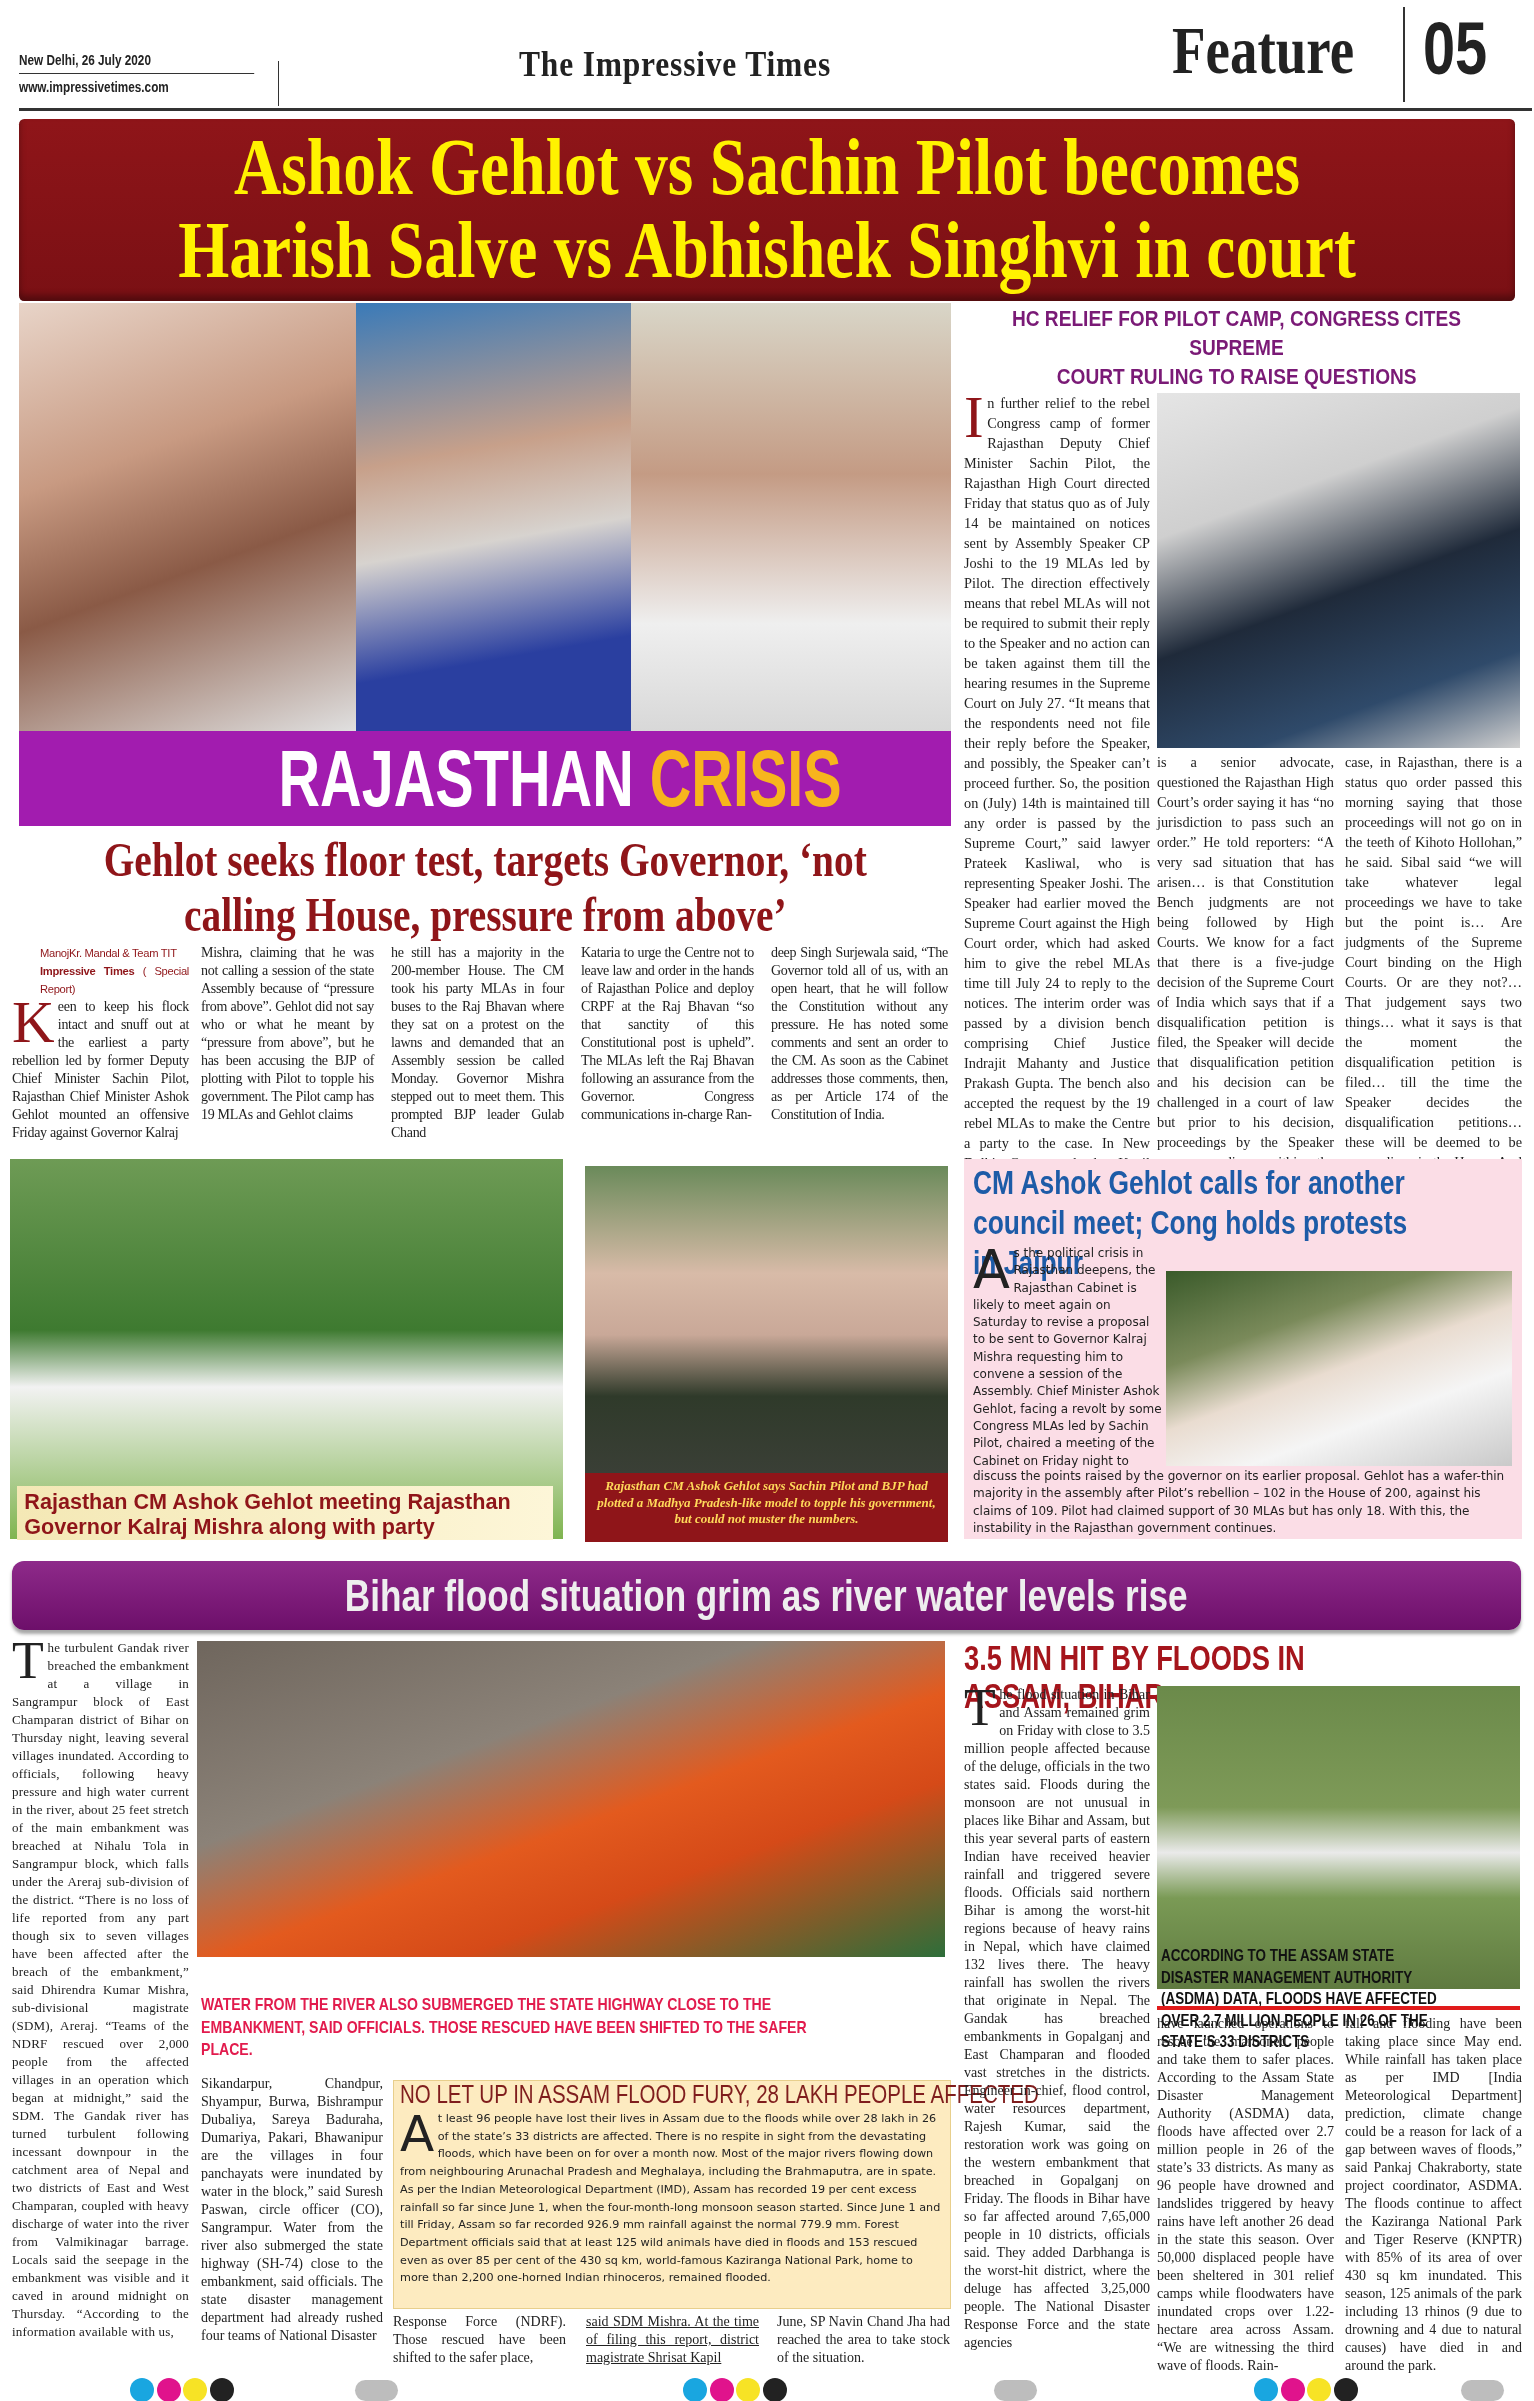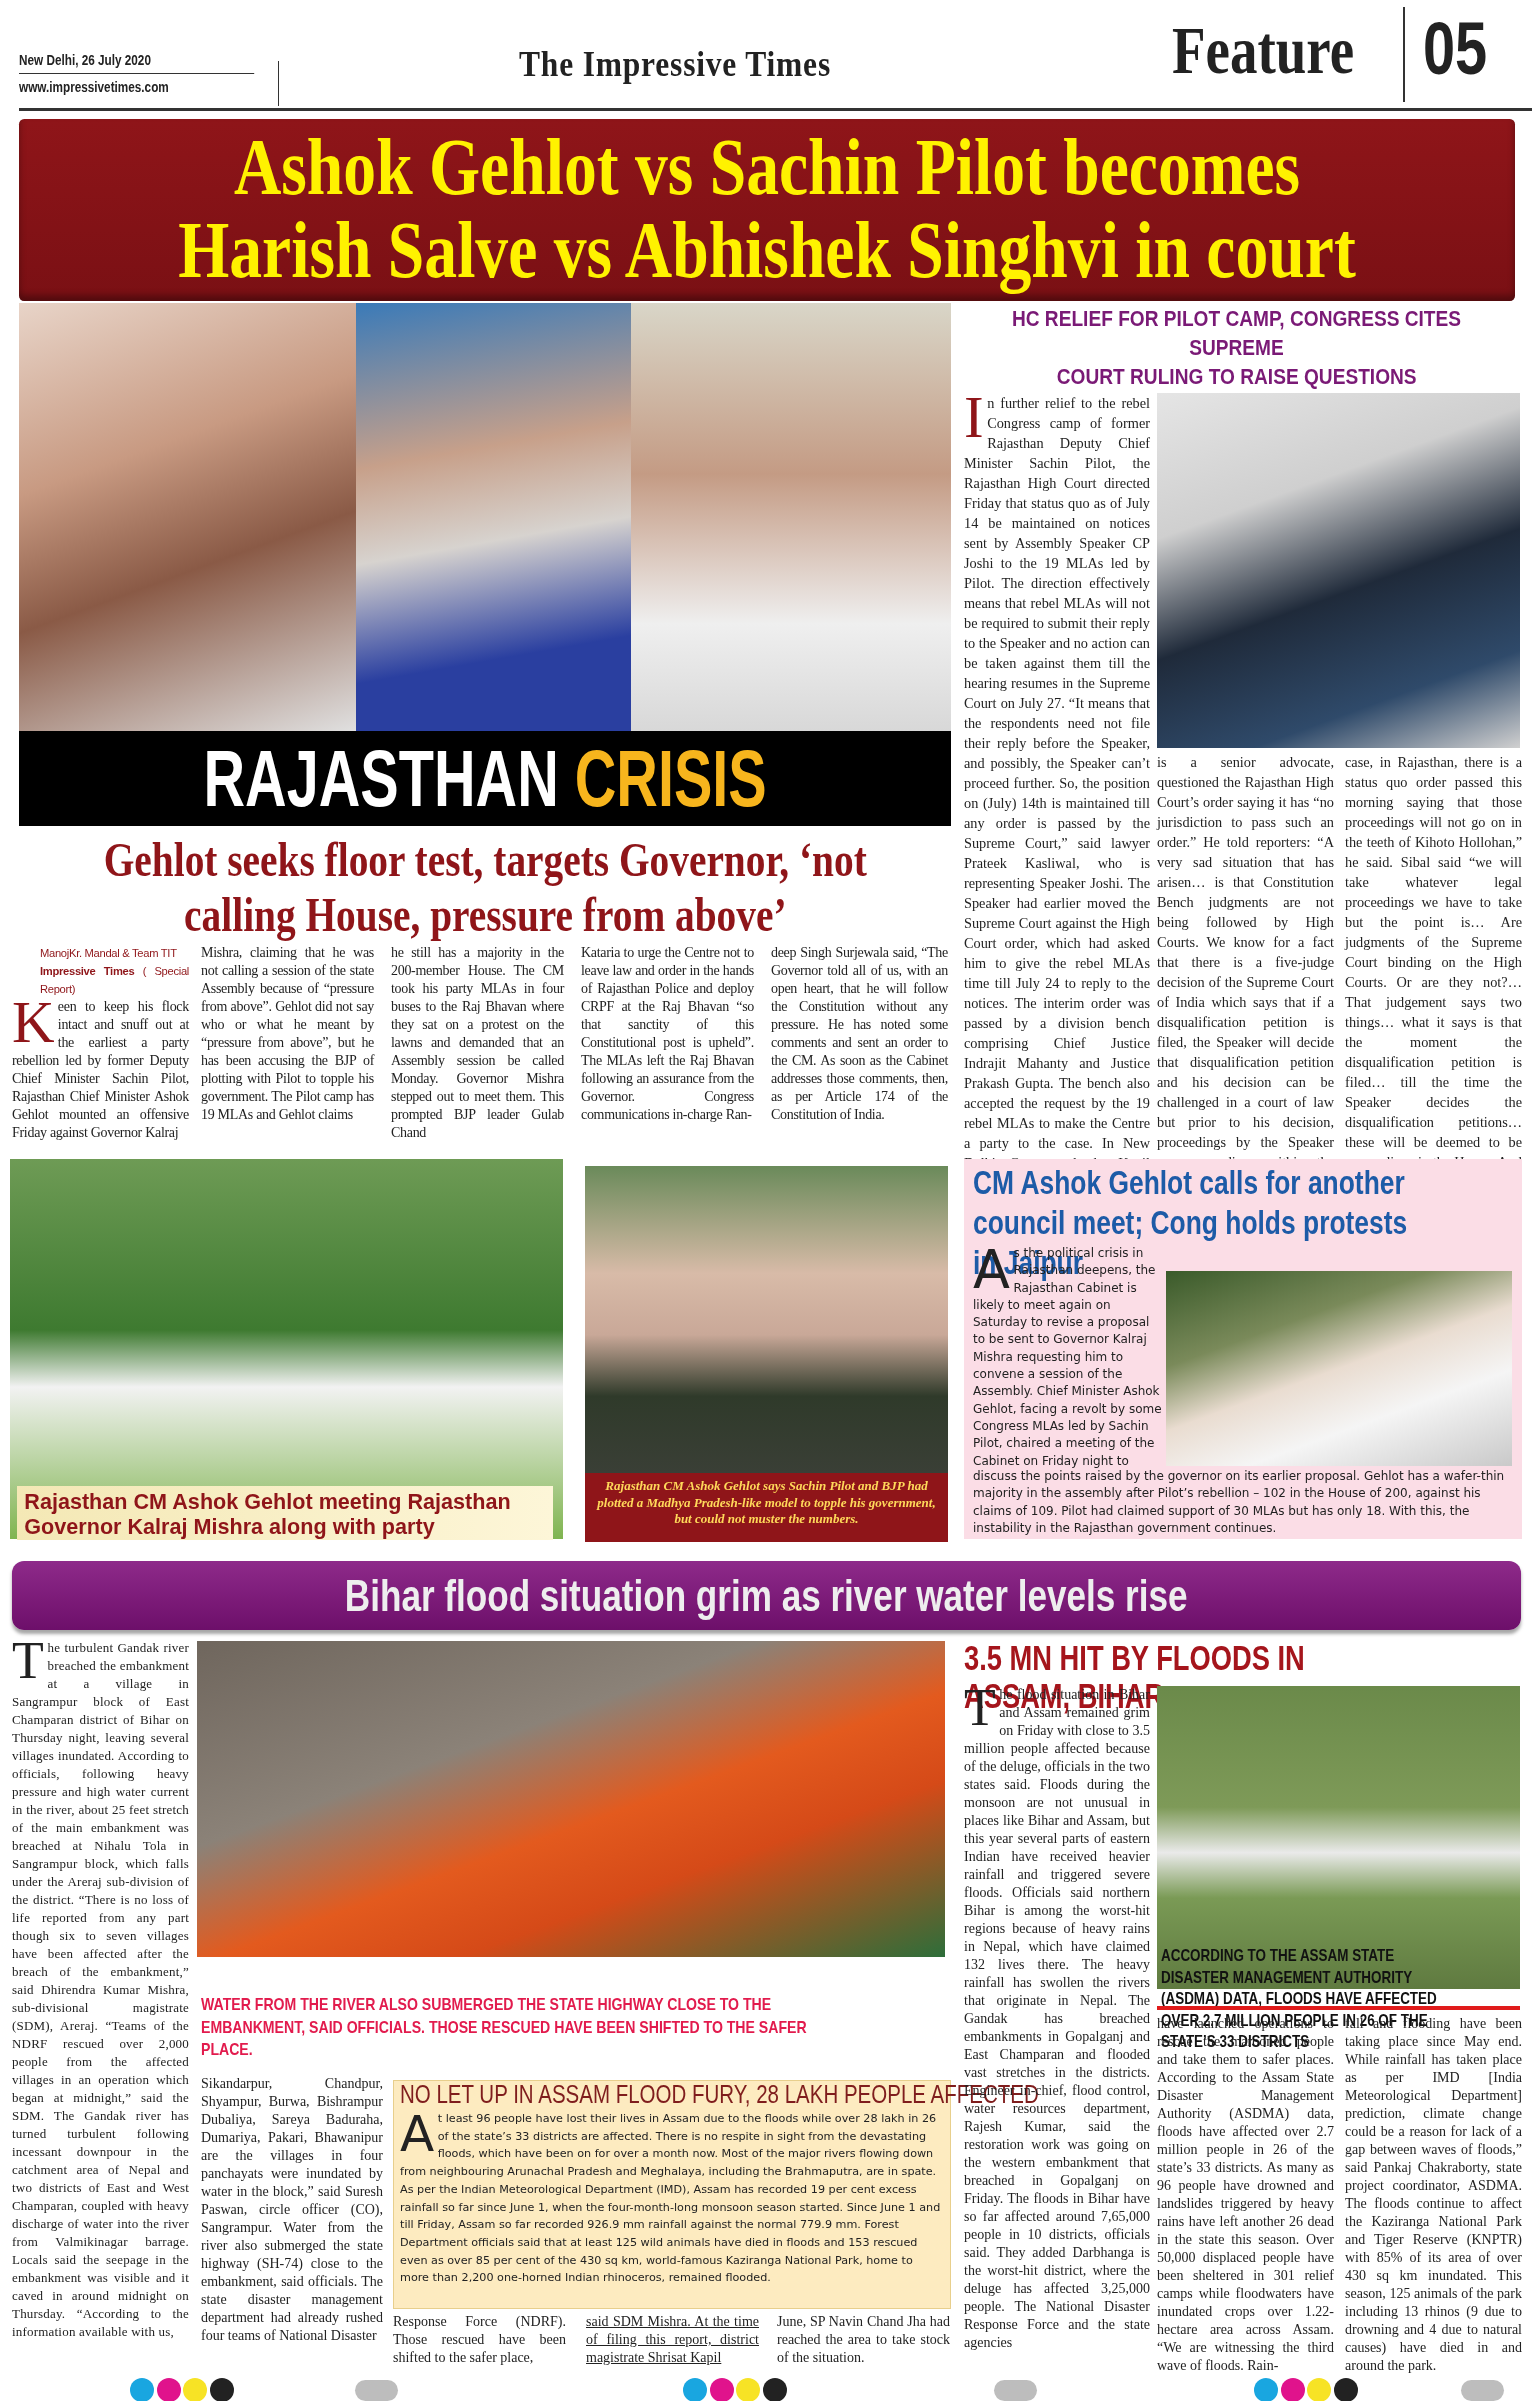--- a/index.html
+++ b/index.html
@@ -16,21 +16,21 @@
   .mast-page { left: 1423px; top: 12px; font-family: "Liberation Sans", sans-serif; font-size: 74px; font-weight: bold; transform: scaleX(0.78); transform-origin: left; line-height: 1; }
   .mast-rule { left: 19px; top: 108px; width: 1513px; height: 2.6px; background: #333; }
   
   .main-hl { left: 19px; top: 119px; width: 1496px; height: 182px; background: linear-gradient(#8f1519, #7a1014); border-radius: 5.2px; box-shadow: inset 0 -5.2px 7px rgba(0,0,0,0.35); text-align: center; color: #fff200; font-weight: bold; font-size: 80px; line-height: 83px; padding-top: 7px; }
   .main-hl span { display: block; transform: scaleX(0.82); }
   
   .photo { background: #888; overflow: hidden; }
   .ph-pilot { left: 19px; top: 303px; width: 337px; height: 428px; background: linear-gradient(160deg, #e8d4c8 0%, #c89a82 35%, #8a5a46 60%, #e0e0e0 100%); }
   .ph-mishra { left: 356px; top: 303px; width: 275px; height: 428px; background: linear-gradient(170deg, #3a7ab8 0%, #c7a08a 35%, #d7d3cf 55%, #2a3fa0 80%); }
   .ph-gehlot { left: 631px; top: 303px; width: 320px; height: 428px; background: linear-gradient(180deg, #d9d6c8 0%, #c49b84 40%, #efefef 75%, #d8d8d8 100%); }
-  .crisis { left: 19px; top: 731px; width: 932px; height: 95px; background: #000000; text-align: center; font-family: "Liberation Sans", sans-serif; font-weight: bold; font-size: 80px; line-height: 95px; }
+  .crisis { left: 19px; top: 731px; width: 932px; height: 95px; background: #a21caf; text-align: right; font-family: "Liberation Sans", sans-serif; font-weight: bold; font-size: 80px; line-height: 95px; }
   .crisis span.w { color: #fff; }
   .crisis span.y { color: #f7b51d; }
   .crisis .inner { display: inline-block; transform: scaleX(0.72); }
   .sub-hl { left: 19px; top: 832px; width: 932px; text-align: center; color: #8f1519; font-weight: bold; font-size: 48px; line-height: 55px; }
   .sub-hl span { display: inline-block; transform: scaleX(0.82); }
   
   .col { font-size: 14px; line-height: 18px; text-align: justify; color: #222; }
   .col.narrow { font-family: "Liberation Serif", serif; letter-spacing: -0.3px; }
   .byline { font-family: "Liberation Sans", sans-serif; font-size: 11.2px; color: #8f1519; padding-left: 28px; }
   .byline b { color: #8f1519; }

